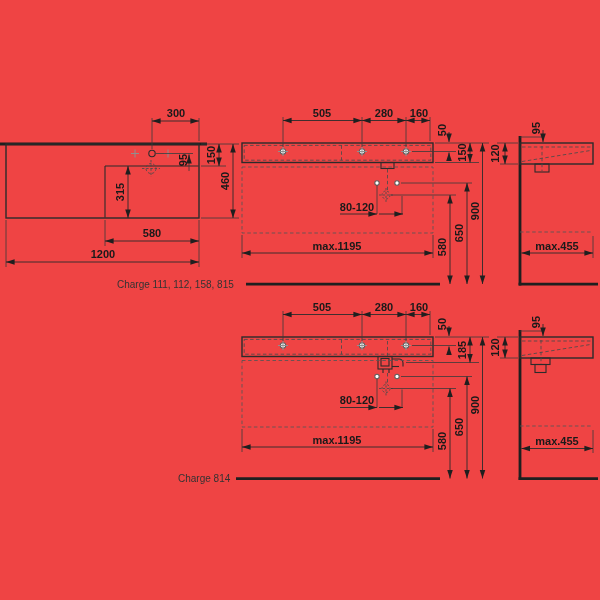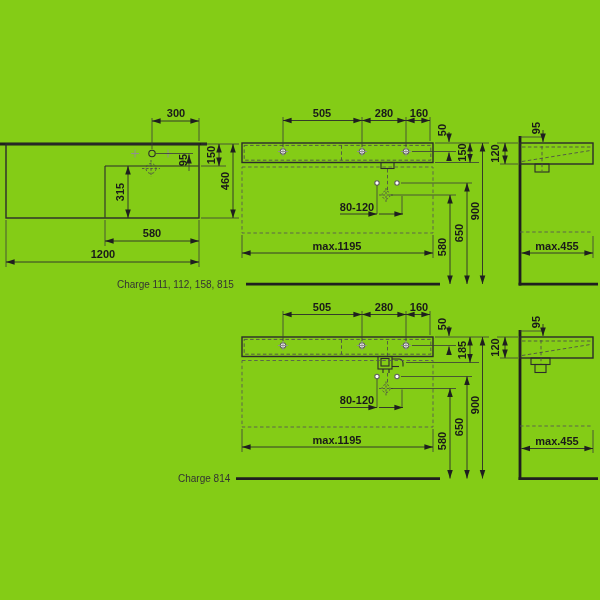--- a/index.html
+++ b/index.html
@@ -1,16 +1,16 @@
 <!DOCTYPE html>
 <html><head>
 <meta charset="utf-8">
 <style>
   html,body{margin:0;padding:0;background:#fff;}
-  .stage{width:600px;height:600px;background:#84cc16;position:relative;font-family:"Liberation Sans",sans-serif;}
+  .stage{width:600px;height:600px;background:#ef4444;position:relative;font-family:"Liberation Sans",sans-serif;}
   svg{display:block;}
   .ol{stroke:#2b2b2b;stroke-width:1.4;fill:none;}
   .ol2{stroke:#2b2b2b;stroke-width:1.1;fill:none;}
   .thk{stroke:#1f1f1f;stroke-width:2.8;fill:none;}
   .ext{stroke:#3a3a3a;stroke-width:0.8;fill:none;}
   .dim{stroke:#2b2b2b;stroke-width:0.9;fill:none;}
   .dsh{stroke:#4a4a4a;stroke-width:0.85;fill:none;stroke-dasharray:3.5 2.4;}
   .dshenv{stroke:#555;stroke-width:0.85;fill:none;stroke-dasharray:3.5 2.6;}
   .gry{stroke:#8f8f8f;stroke-width:1;fill:none;}
   .hole{stroke:#5f5f5f;stroke-width:1.1;fill:#fff;}

